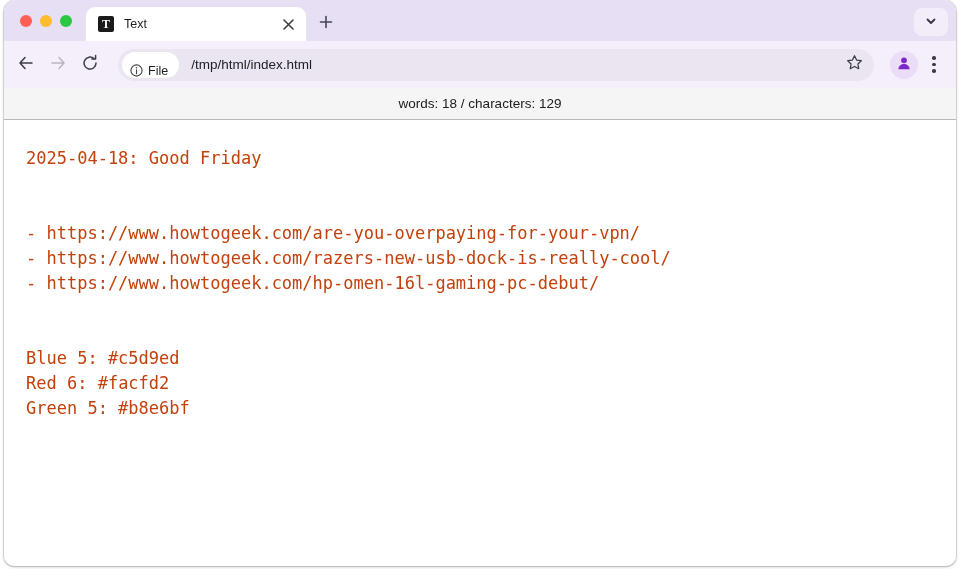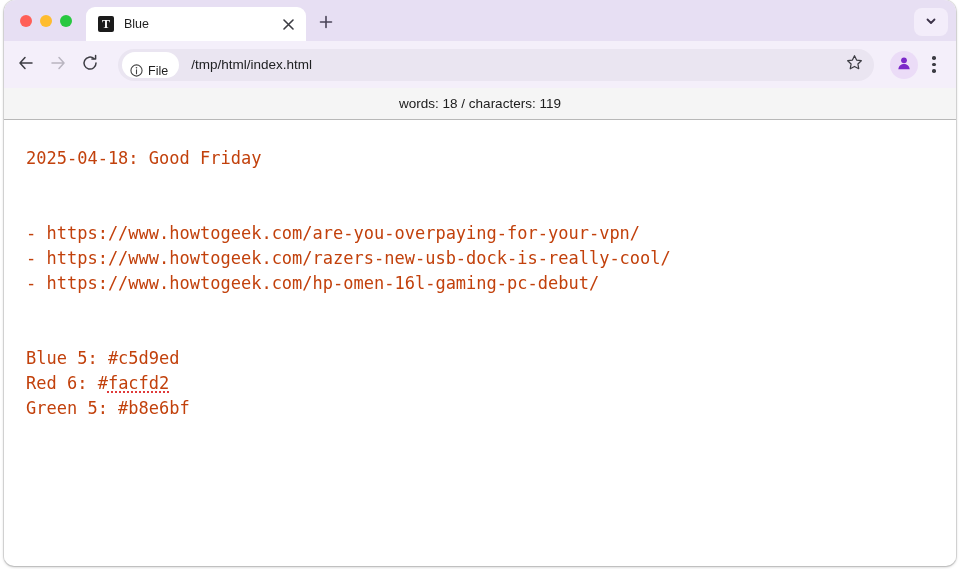--- a/index.html
+++ b/index.html
@@ -209,21 +209,20 @@
     font-family: "DejaVu Sans Mono", "Liberation Mono", monospace;
     font-size: 17px;
     line-height: 25px;
     color: #c2410c;
     white-space: pre;
     letter-spacing: 0px;
   }
   .doc-line { height: 25px; }
   .doc-line.blank { height: 25px; }
   .misspelled {
-    text-decoration: underline;
     text-decoration-style: dotted;
     text-decoration-color: #e03a3a;
     text-decoration-thickness: 2px;
     text-underline-offset: 2px;
   }
 </style>
 </head>
 <body>
 
 <div class="browser-window">
@@ -231,21 +230,21 @@
   <div class="tab-strip">
 
     <div class="traffic-lights">
       <span class="light light-close"></span>
       <span class="light light-minimize"></span>
       <span class="light light-zoom"></span>
     </div>
 
     <div class="tab">
       <span class="tab-favicon">T</span>
-      <span class="tab-title">Blue</span>
+      <span class="tab-title">Text</span>
       <span class="tab-close">
         <svg width="11" height="11" viewBox="0 0 11 11" aria-hidden="true">
           <path d="M1 1 L10 10 M10 1 L1 10" stroke="currentColor" stroke-width="1.6" stroke-linecap="round" fill="none"></path>
         </svg>
       </span>
     </div>
 
     <div class="new-tab">
       <span>
         <svg width="14" height="14" viewBox="0 0 14 14" aria-hidden="true">
@@ -324,20 +323,20 @@
     </div>
 
     <div class="menu-btn">
       <span class="menu-dot"></span>
       <span class="menu-dot"></span>
       <span class="menu-dot"></span>
     </div>
   </div>
 
   <div class="counter-bar">
-    <span class="counter-text">words: 18 / characters: 119</span>
+    <span class="counter-text">words: 18 / characters: 129</span>
   </div>
 
   <div class="page">
     <div class="doc" id="doc-body"><div class="doc-line">2025-04-18: Good Friday</div><div class="doc-line blank">&nbsp;</div><div class="doc-line blank">&nbsp;</div><div class="doc-line">- https://www.howtogeek.com/are-you-overpaying-for-your-vpn/</div><div class="doc-line">- https://www.howtogeek.com/razers-new-usb-dock-is-really-cool/</div><div class="doc-line">- https://www.howtogeek.com/hp-omen-16l-gaming-pc-debut/</div><div class="doc-line blank">&nbsp;</div><div class="doc-line blank">&nbsp;</div><div class="doc-line">Blue 5: #c5d9ed</div><div class="doc-line">Red 6: #<span class="misspelled">facfd2</span></div><div class="doc-line">Green 5: #b8e6bf</div></div>
   </div>
 
 </div>
 
 </body></html>

